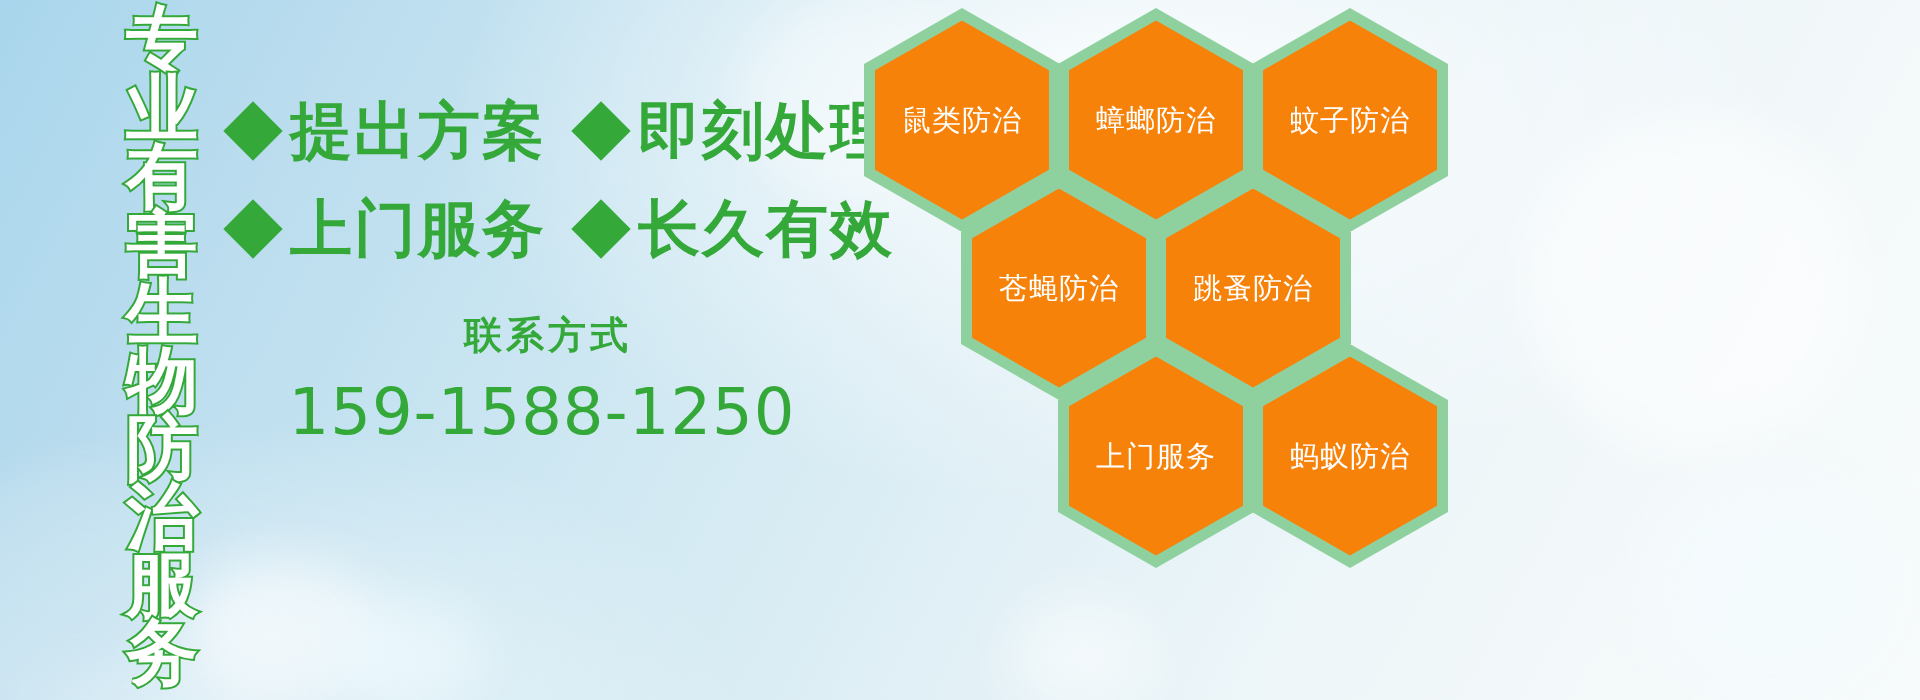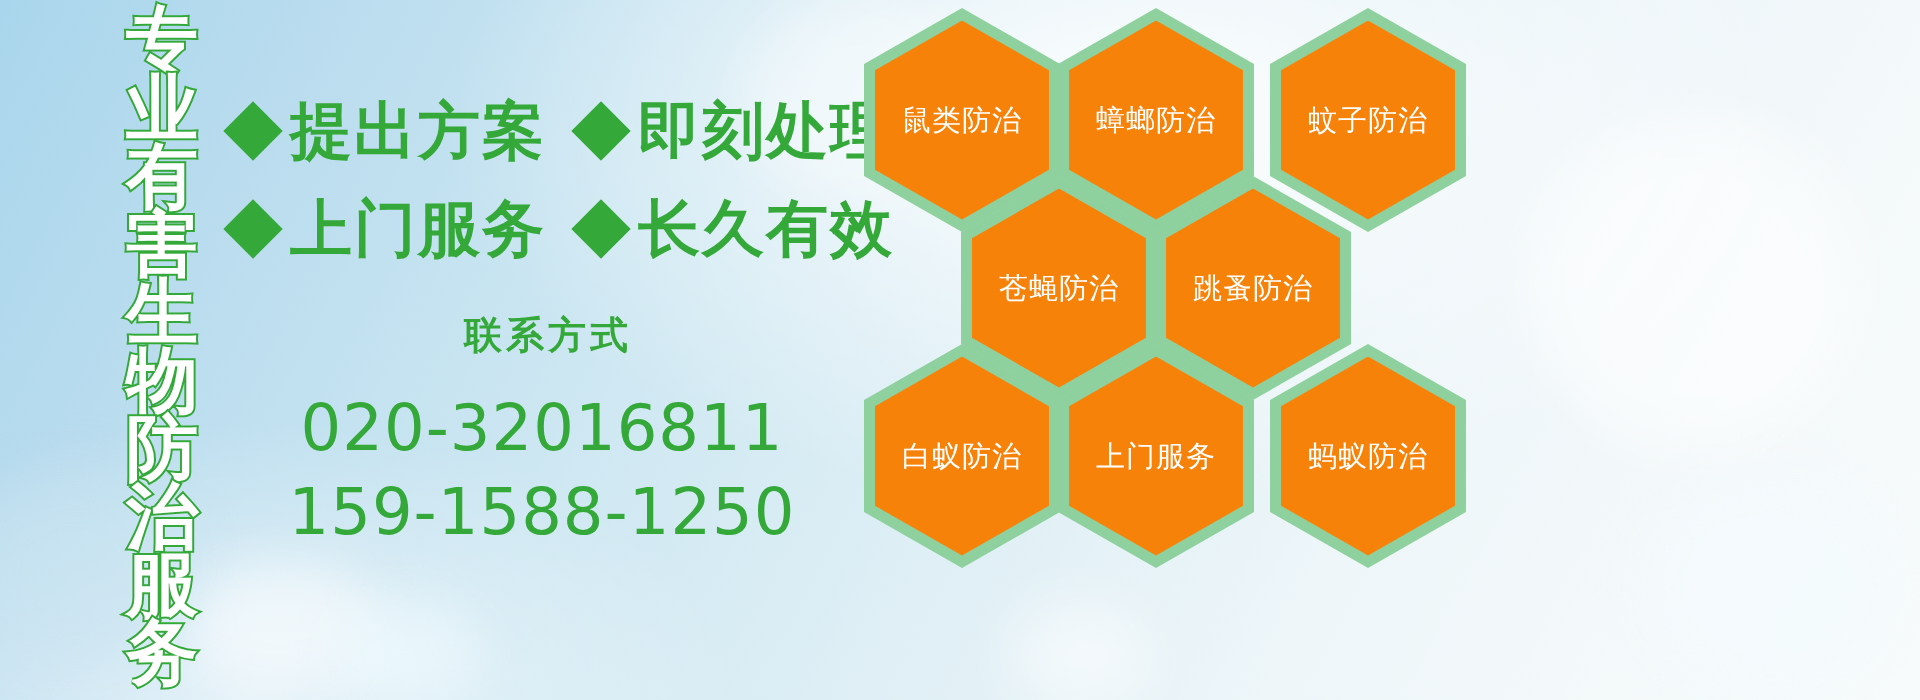--- a/index.html
+++ b/index.html
@@ -168,21 +168,21 @@
     white-space: nowrap;
     font-family: "DejaVu Sans", "Liberation Sans", sans-serif;
   }
 
   
   .hex.r1 { top: 8px; }
   .hex.r2 { top: 176px; }
   .hex.r3 { top: 344px; }
   .hex.c1 { left: 6px; }
   .hex.c2 { left: 200px; }
-  .hex.c3 { left: 412px; }
+  .hex.c3 { left: 394px; }
   .hex.c1b { left: 103px; }
   .hex.c2b { left: 297px; }
 </style>
 </head>
 <body>
 
 <div id="banner">
 
   <div class="blob blob-a"></div>
   <div class="blob blob-b"></div>
@@ -228,21 +228,20 @@
       <div class="feature-item">
         <span class="diamond-icon"></span>
         <span class="feature-label">长久有效</span>
       </div>
     </div>
 
   </div>
 
   <div id="contact">
     <div id="contact-heading">联系方式</div>
-    <div class="contact-phone" id="contact-phone-1">020-32016811</div>
     <div class="contact-phone" id="contact-phone-2">159-1588-1250</div>
   </div>
 
   <div id="hex-grid">
 
     <div class="hex r1 c1">
       <div class="hex-inner">
         <span class="hex-label">鼠类防治</span>
       </div>
     </div>
@@ -264,25 +263,20 @@
         <span class="hex-label">跳蚤防治</span>
       </div>
     </div>
 
     <div class="hex r2 c1b">
       <div class="hex-inner">
         <span class="hex-label">苍蝇防治</span>
       </div>
     </div>
 
-    <div class="hex r3 c1">
-      <div class="hex-inner">
-        <span class="hex-label">白蚁防治</span>
-      </div>
-    </div>
 
     <div class="hex r3 c2">
       <div class="hex-inner">
         <span class="hex-label">上门服务</span>
       </div>
     </div>
 
     <div class="hex r3 c3">
       <div class="hex-inner">
         <span class="hex-label">蚂蚁防治</span>

